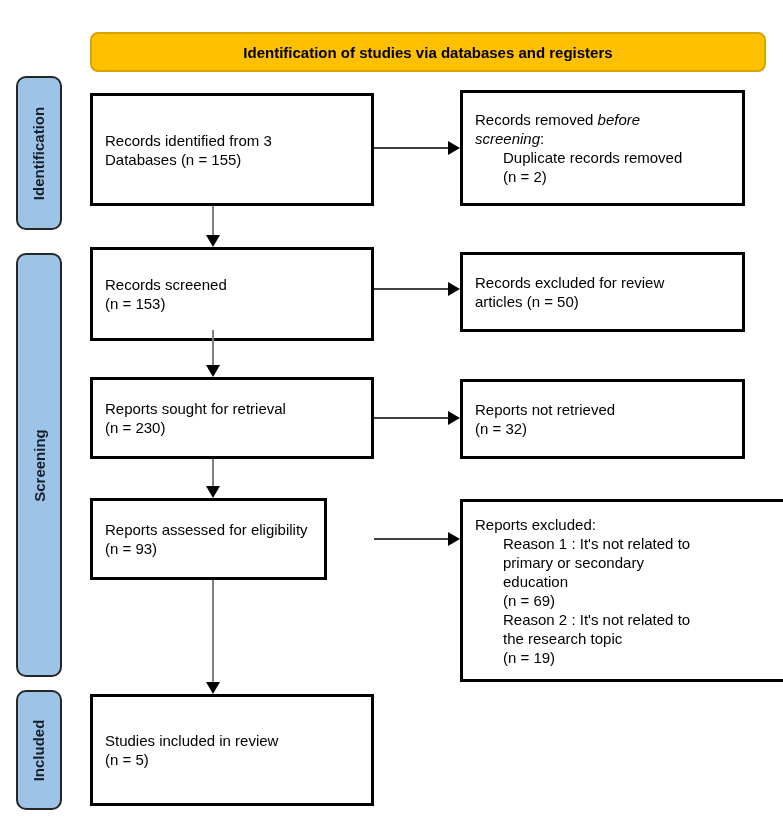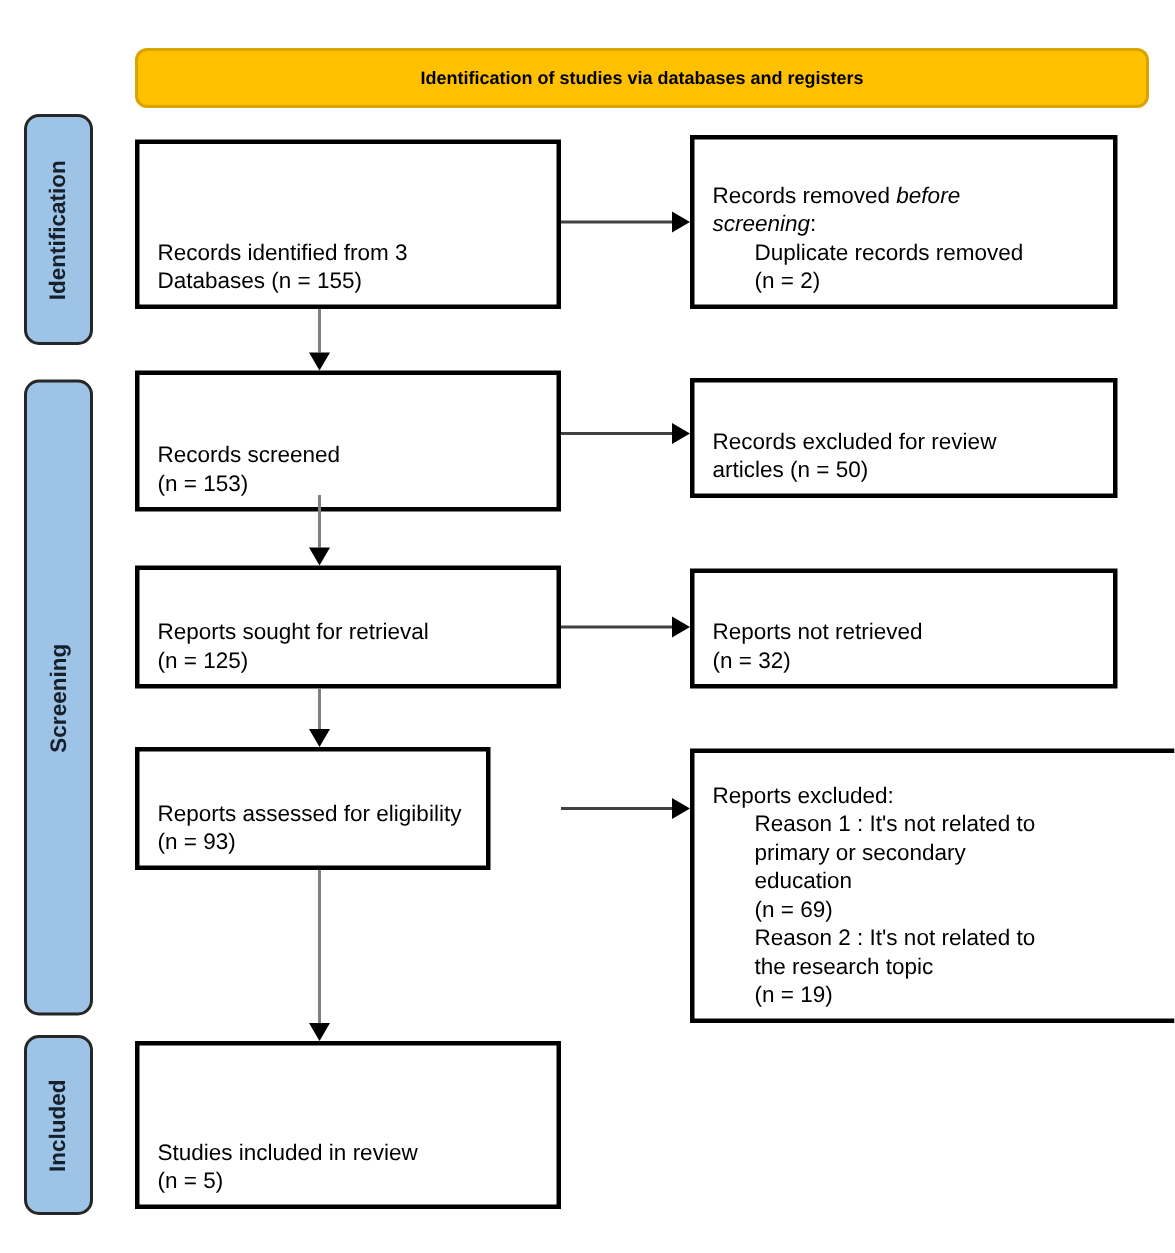--- a/index.html
+++ b/index.html
@@ -13,21 +13,21 @@
     overflow: hidden;
   }
   .banner {
     position: absolute;
     left: 90px; top: 32px; width: 676px; height: 40px;
     background: var(--banner-bg, #FFC000);
     border: 2px solid var(--banner-border, #D9A400);
     border-radius: 8px;
     box-sizing: border-box;
     display: flex; align-items: center; justify-content: center;
-    font-weight: bold; font-size: 12px;
+    font-weight: bold; font-size: 15px;
   }
   .stage {
     position: absolute;
     left: 16px; width: 46px;
     background: var(--stage-bg, #9DC3E6);
     border: 2px solid var(--stage-border, #262626);
     border-radius: 10px;
     box-sizing: border-box;
     display: flex; align-items: center; justify-content: center;
   }
@@ -36,21 +36,21 @@
     white-space: nowrap;
     font-weight: bold;
     font-size: 15px;
     color: #17202a;
   }
   .box {
     position: absolute;
     background: #ffffff;
     border: 3px solid var(--box-border, #000000);
     box-sizing: border-box;
-    display: flex; flex-direction: column; justify-content: flex-end;
+    display: flex; flex-direction: column; justify-content: center;
     font-size: 15px; line-height: 19px;
     padding: 6px 12px 6px 12px;
   }
   .pre { white-space: pre-line; }
   .indent { margin-left: 28px; white-space: pre-line; }
   .vline {
     position: absolute; left: 212px; width: 2px;
     background: var(--arrow-line-v, #808080);
   }
   .vhead {
@@ -92,21 +92,21 @@
   <div class="box" style="left:90px; top:93px; width:284px; height:113px;">
     <div class="pre">Records identified from 3
 Databases (n = 155)</div>
   </div>
   <div class="box" style="left:90px; top:247px; width:284px; height:94px;">
     <div class="pre">Records screened
 (n = 153)</div>
   </div>
   <div class="box" style="left:90px; top:377px; width:284px; height:82px;">
     <div class="pre">Reports sought for retrieval
-(n = 125)</div>
+(n = 230)</div>
   </div>
   <div class="box" style="left:90px; top:498px; width:237px; height:82px;">
     <div class="pre">Reports assessed for eligibility
 (n = 93)</div>
   </div>
   <div class="box" style="left:90px; top:694px; width:284px; height:112px;">
     <div class="pre">Studies included in review
 (n = 5)</div>
   </div>
 

